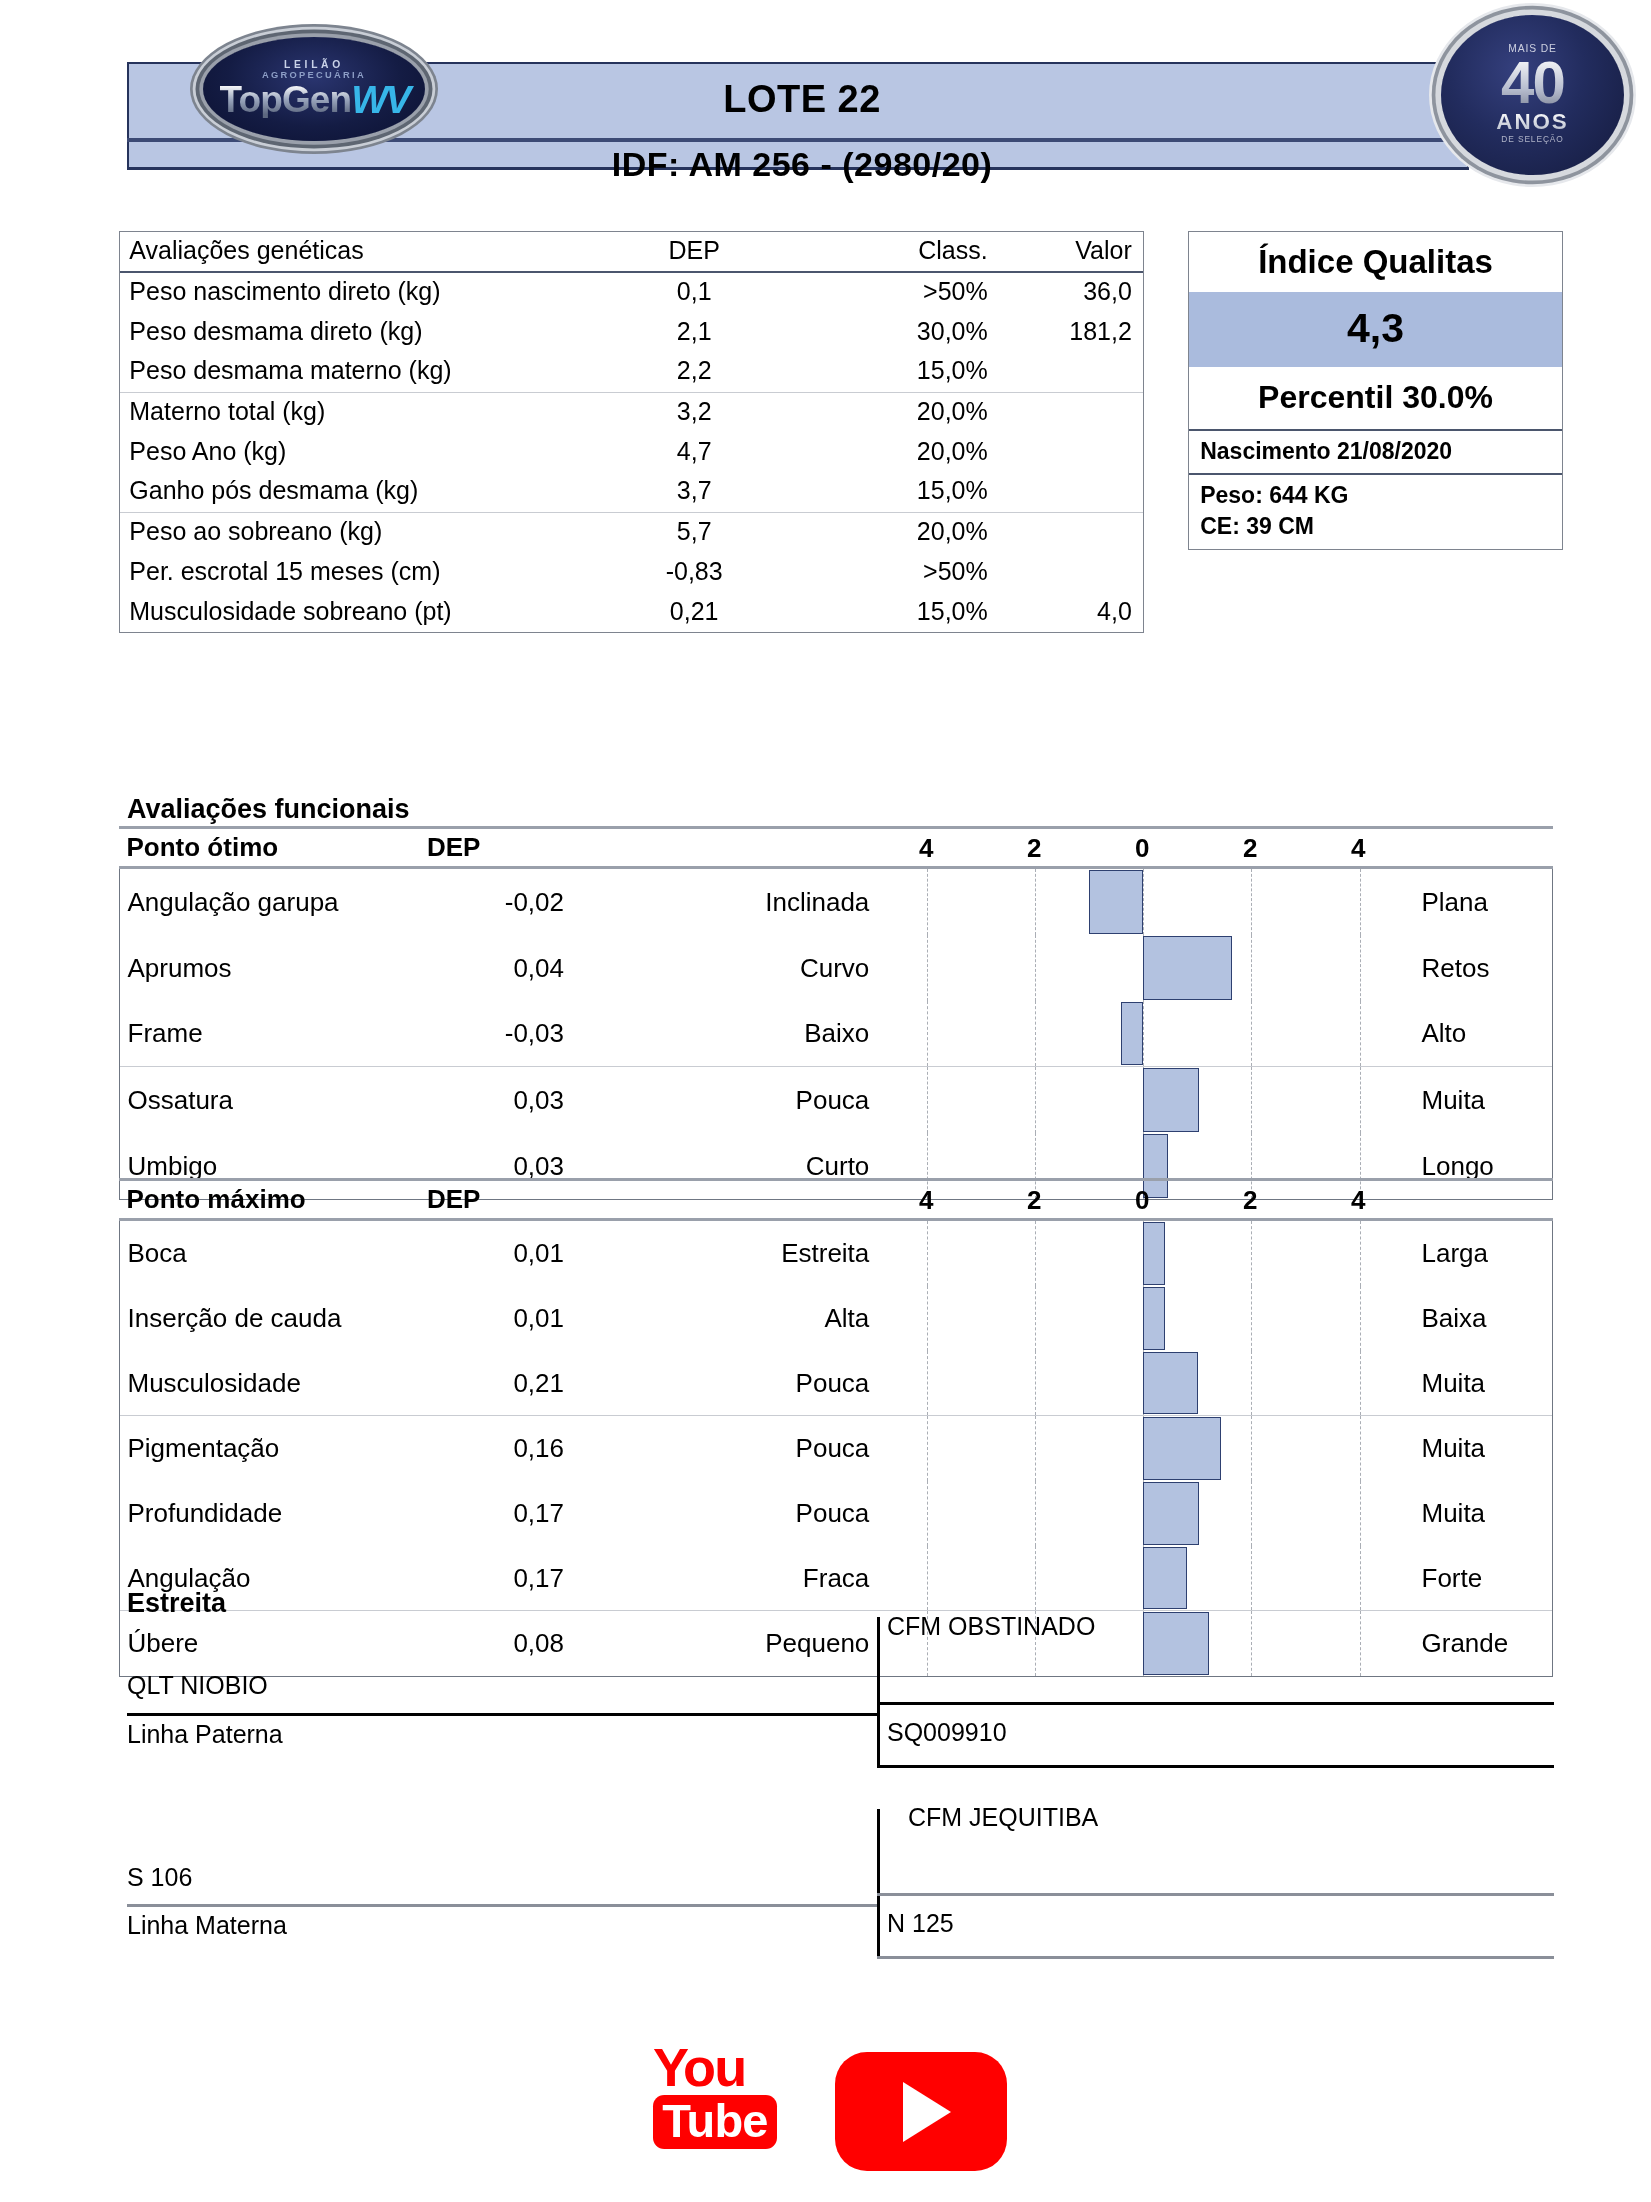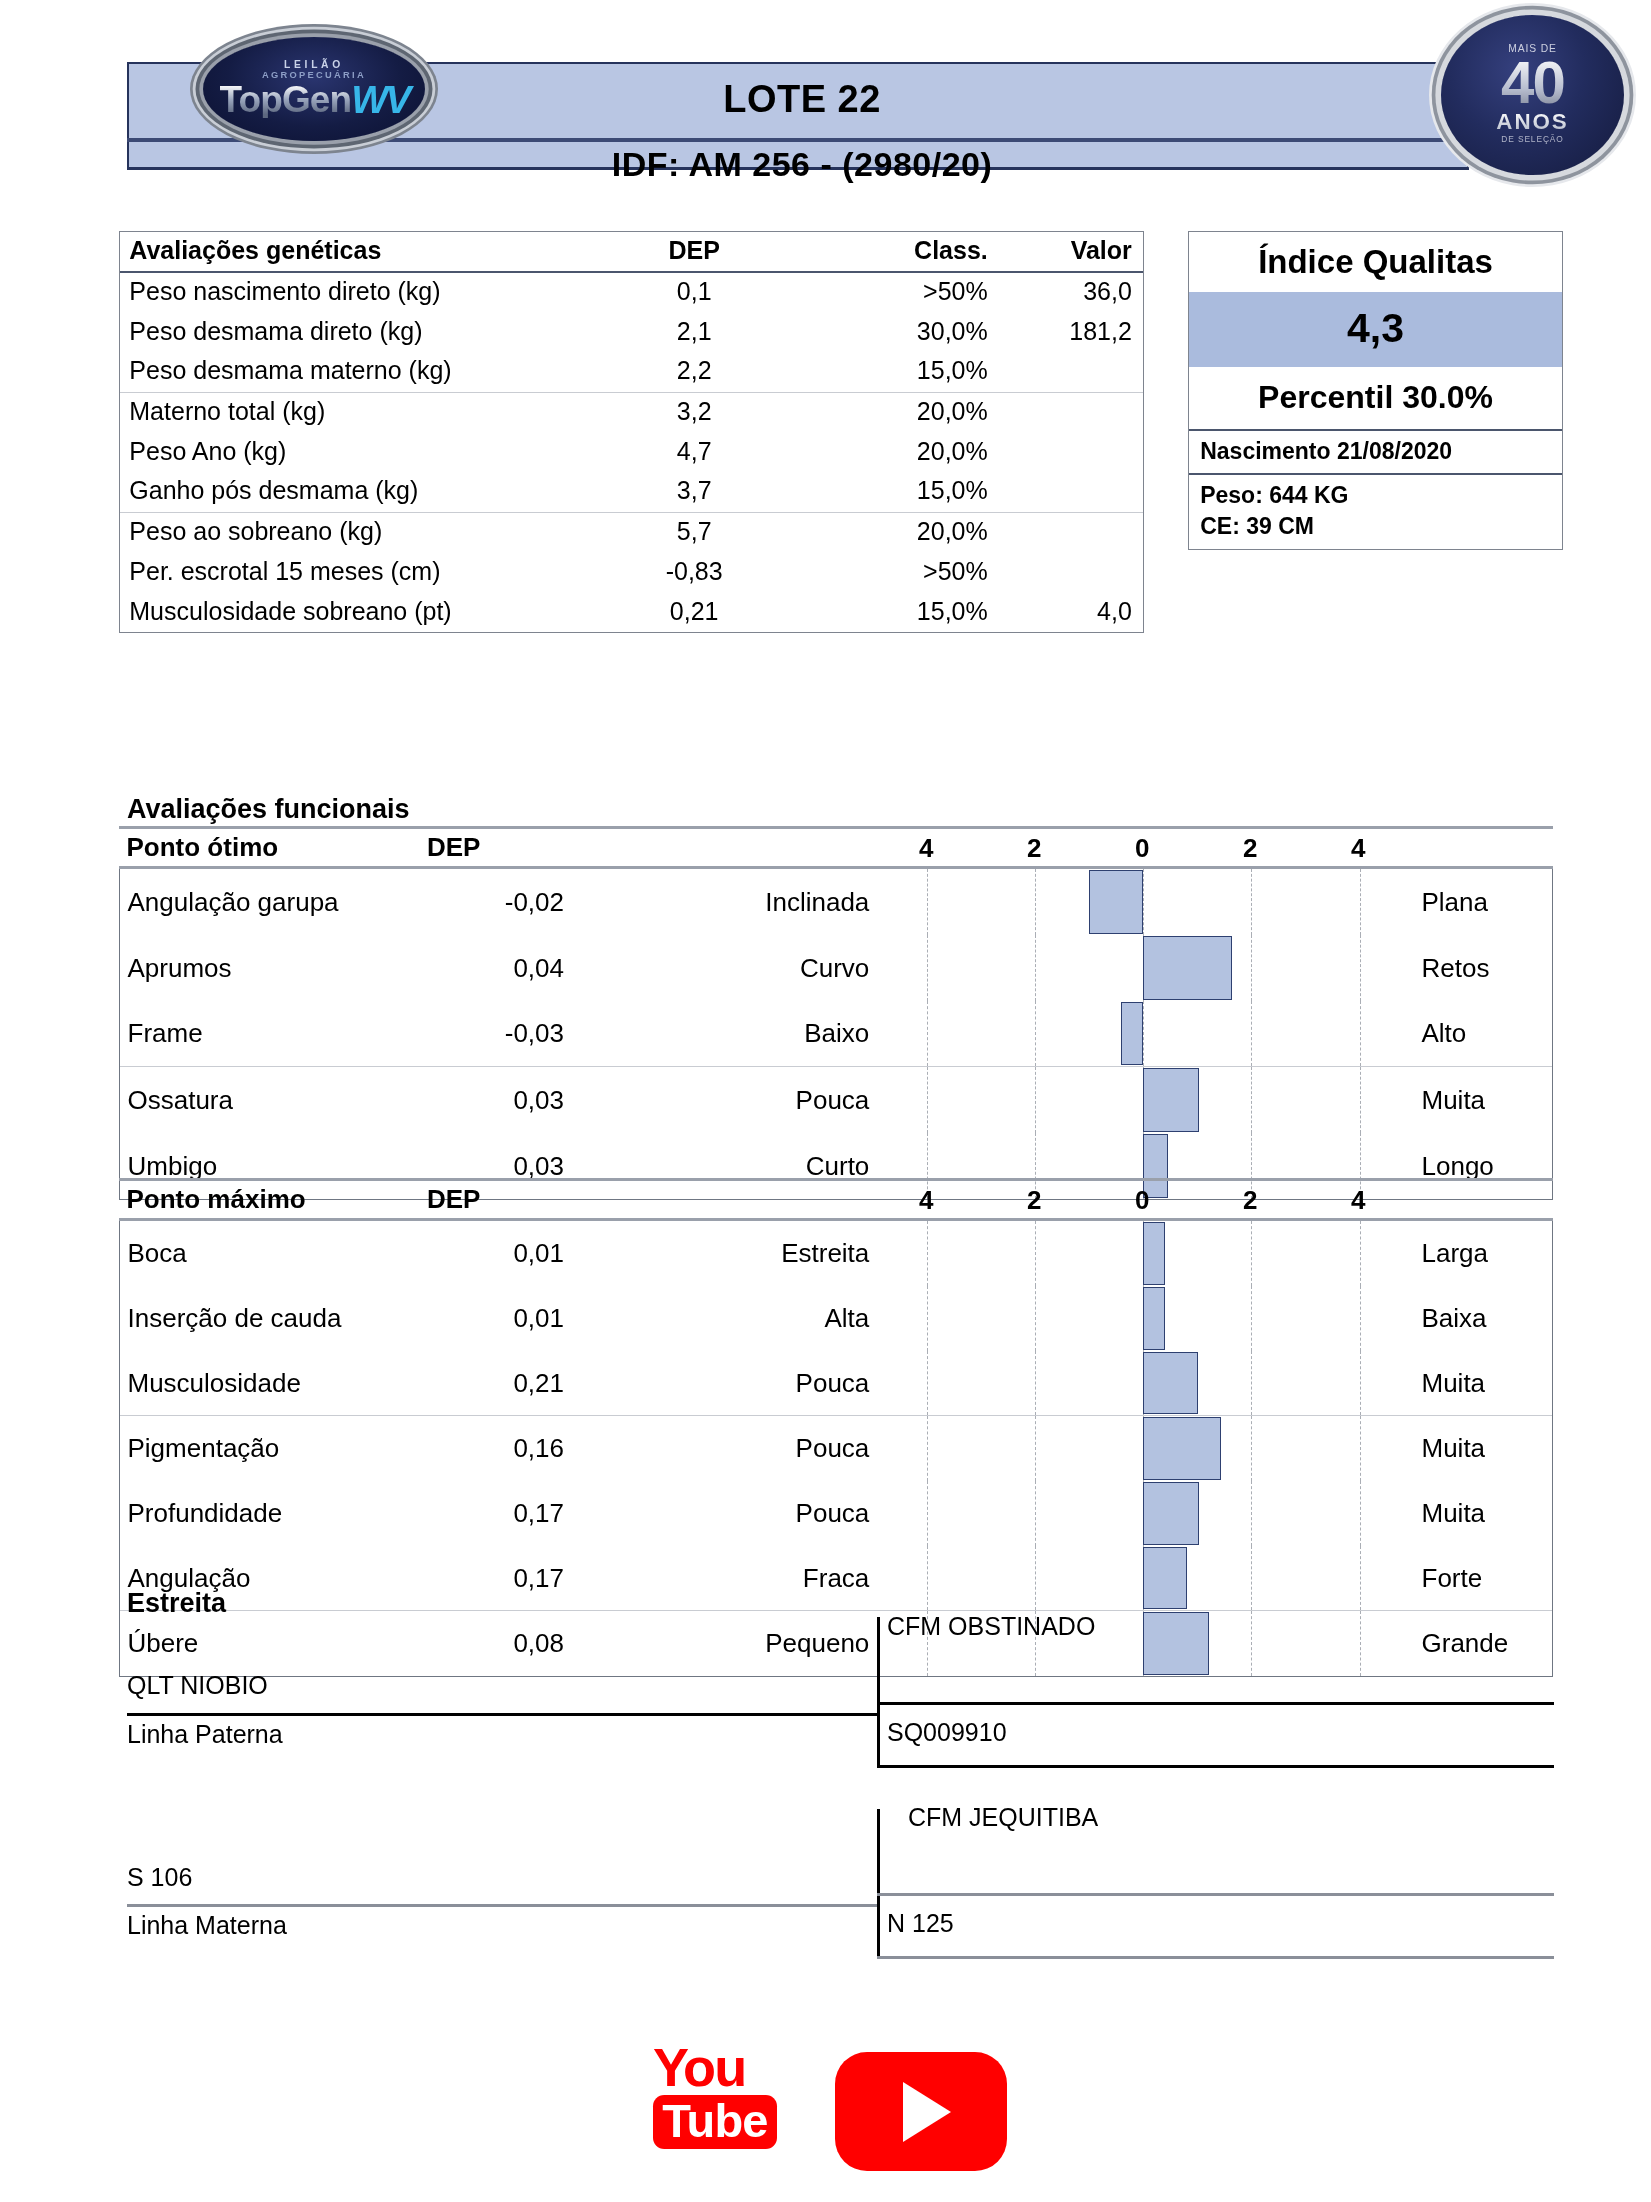--- a/index.html
+++ b/index.html
@@ -83,21 +83,21 @@
   
   #genetic-table {
     position:absolute; left:119px; top:231px; width:1025px;
     border:1.9px solid #7e848f;
     background:#fff;
   }
   #genetic-table table { width:100%; border-collapse:collapse; }
   #genetic-table th, #genetic-table td {
     font-size:25px; padding:2.8px 9.3px 4.7px 9.3px; height:40px; border:none;
   }
-  #genetic-table thead th { font-weight:bold; border-bottom:2.8px solid #4b566d; }
+  #genetic-table thead th { font-weight:normal; border-bottom:2.8px solid #4b566d; }
   #genetic-table .c-trait { text-align:left;  width:471px; }
   #genetic-table .c-dep   { text-align:center;width:210px; }
   #genetic-table .c-class { text-align:right; width:210px; padding-right:20.5px;}
   #genetic-table .c-valor { text-align:right; width:135px; padding-right:11.2px;}
   #genetic-table thead .c-dep   { text-align:center; }
   #genetic-table thead .c-class { text-align:right; }
   #genetic-table thead .c-valor { text-align:right; }
   #genetic-table tbody tr.grp-end td { border-bottom:1.9px solid #c9ccd2; }
 
   

